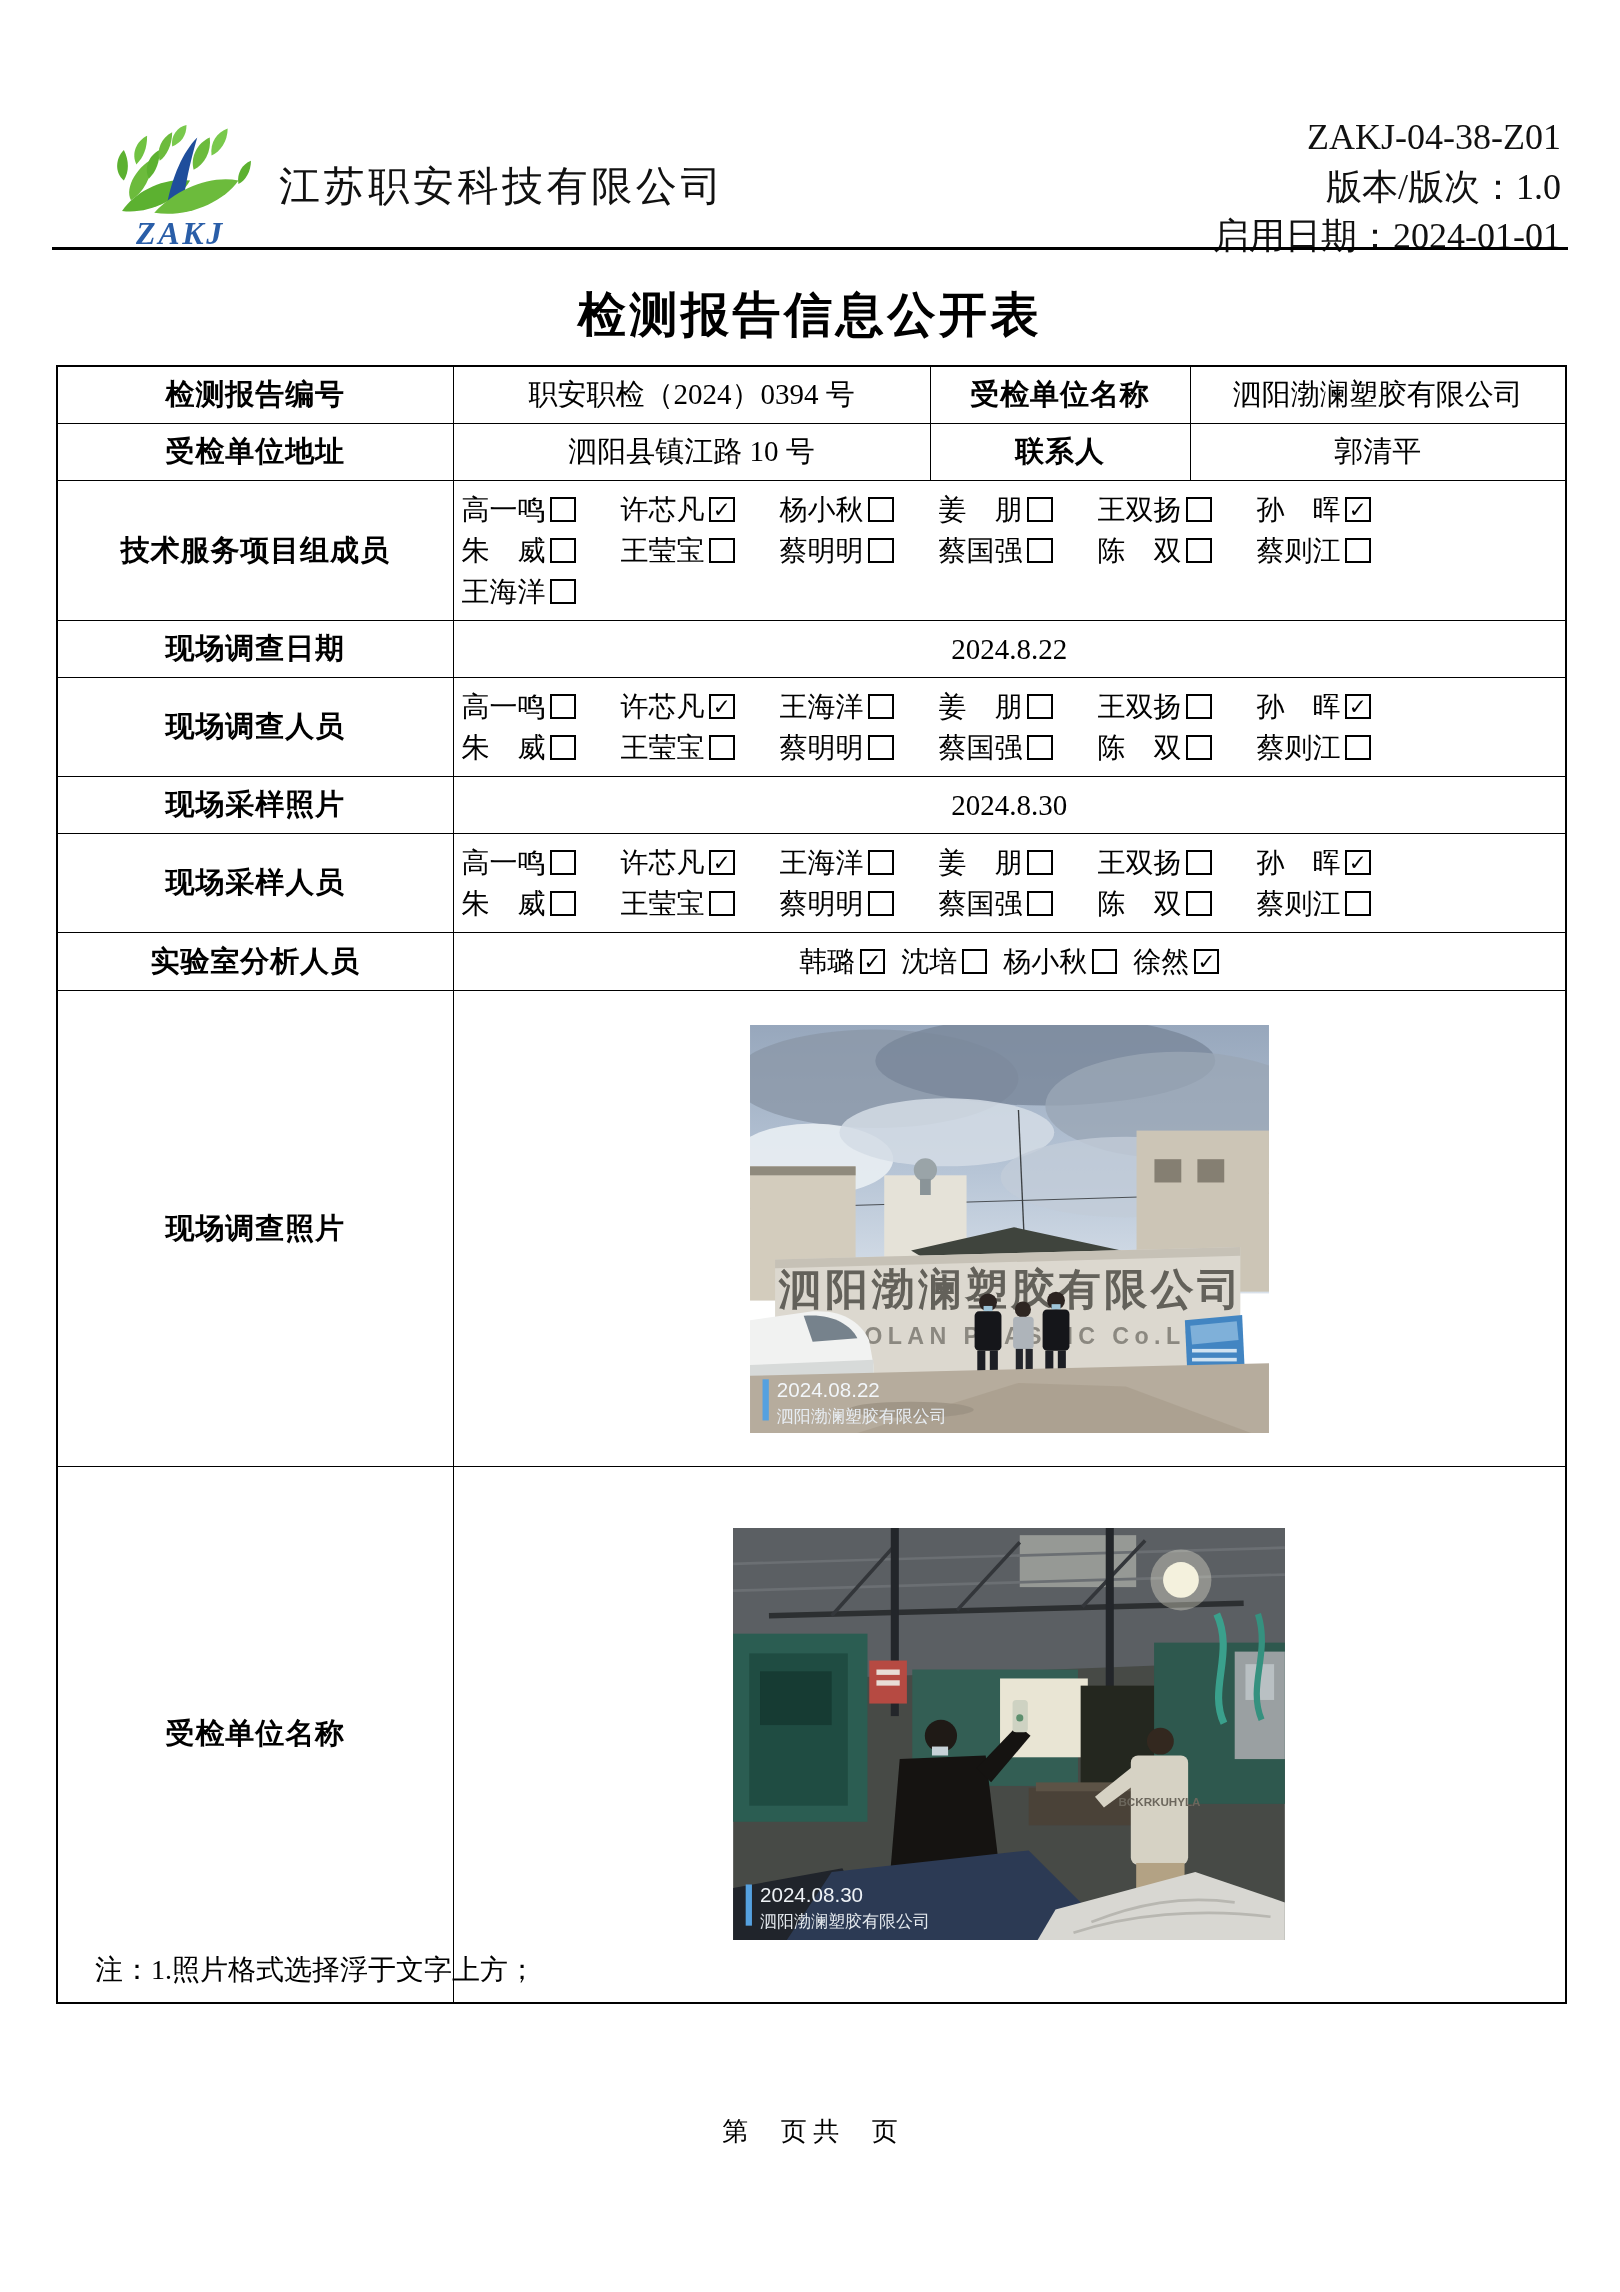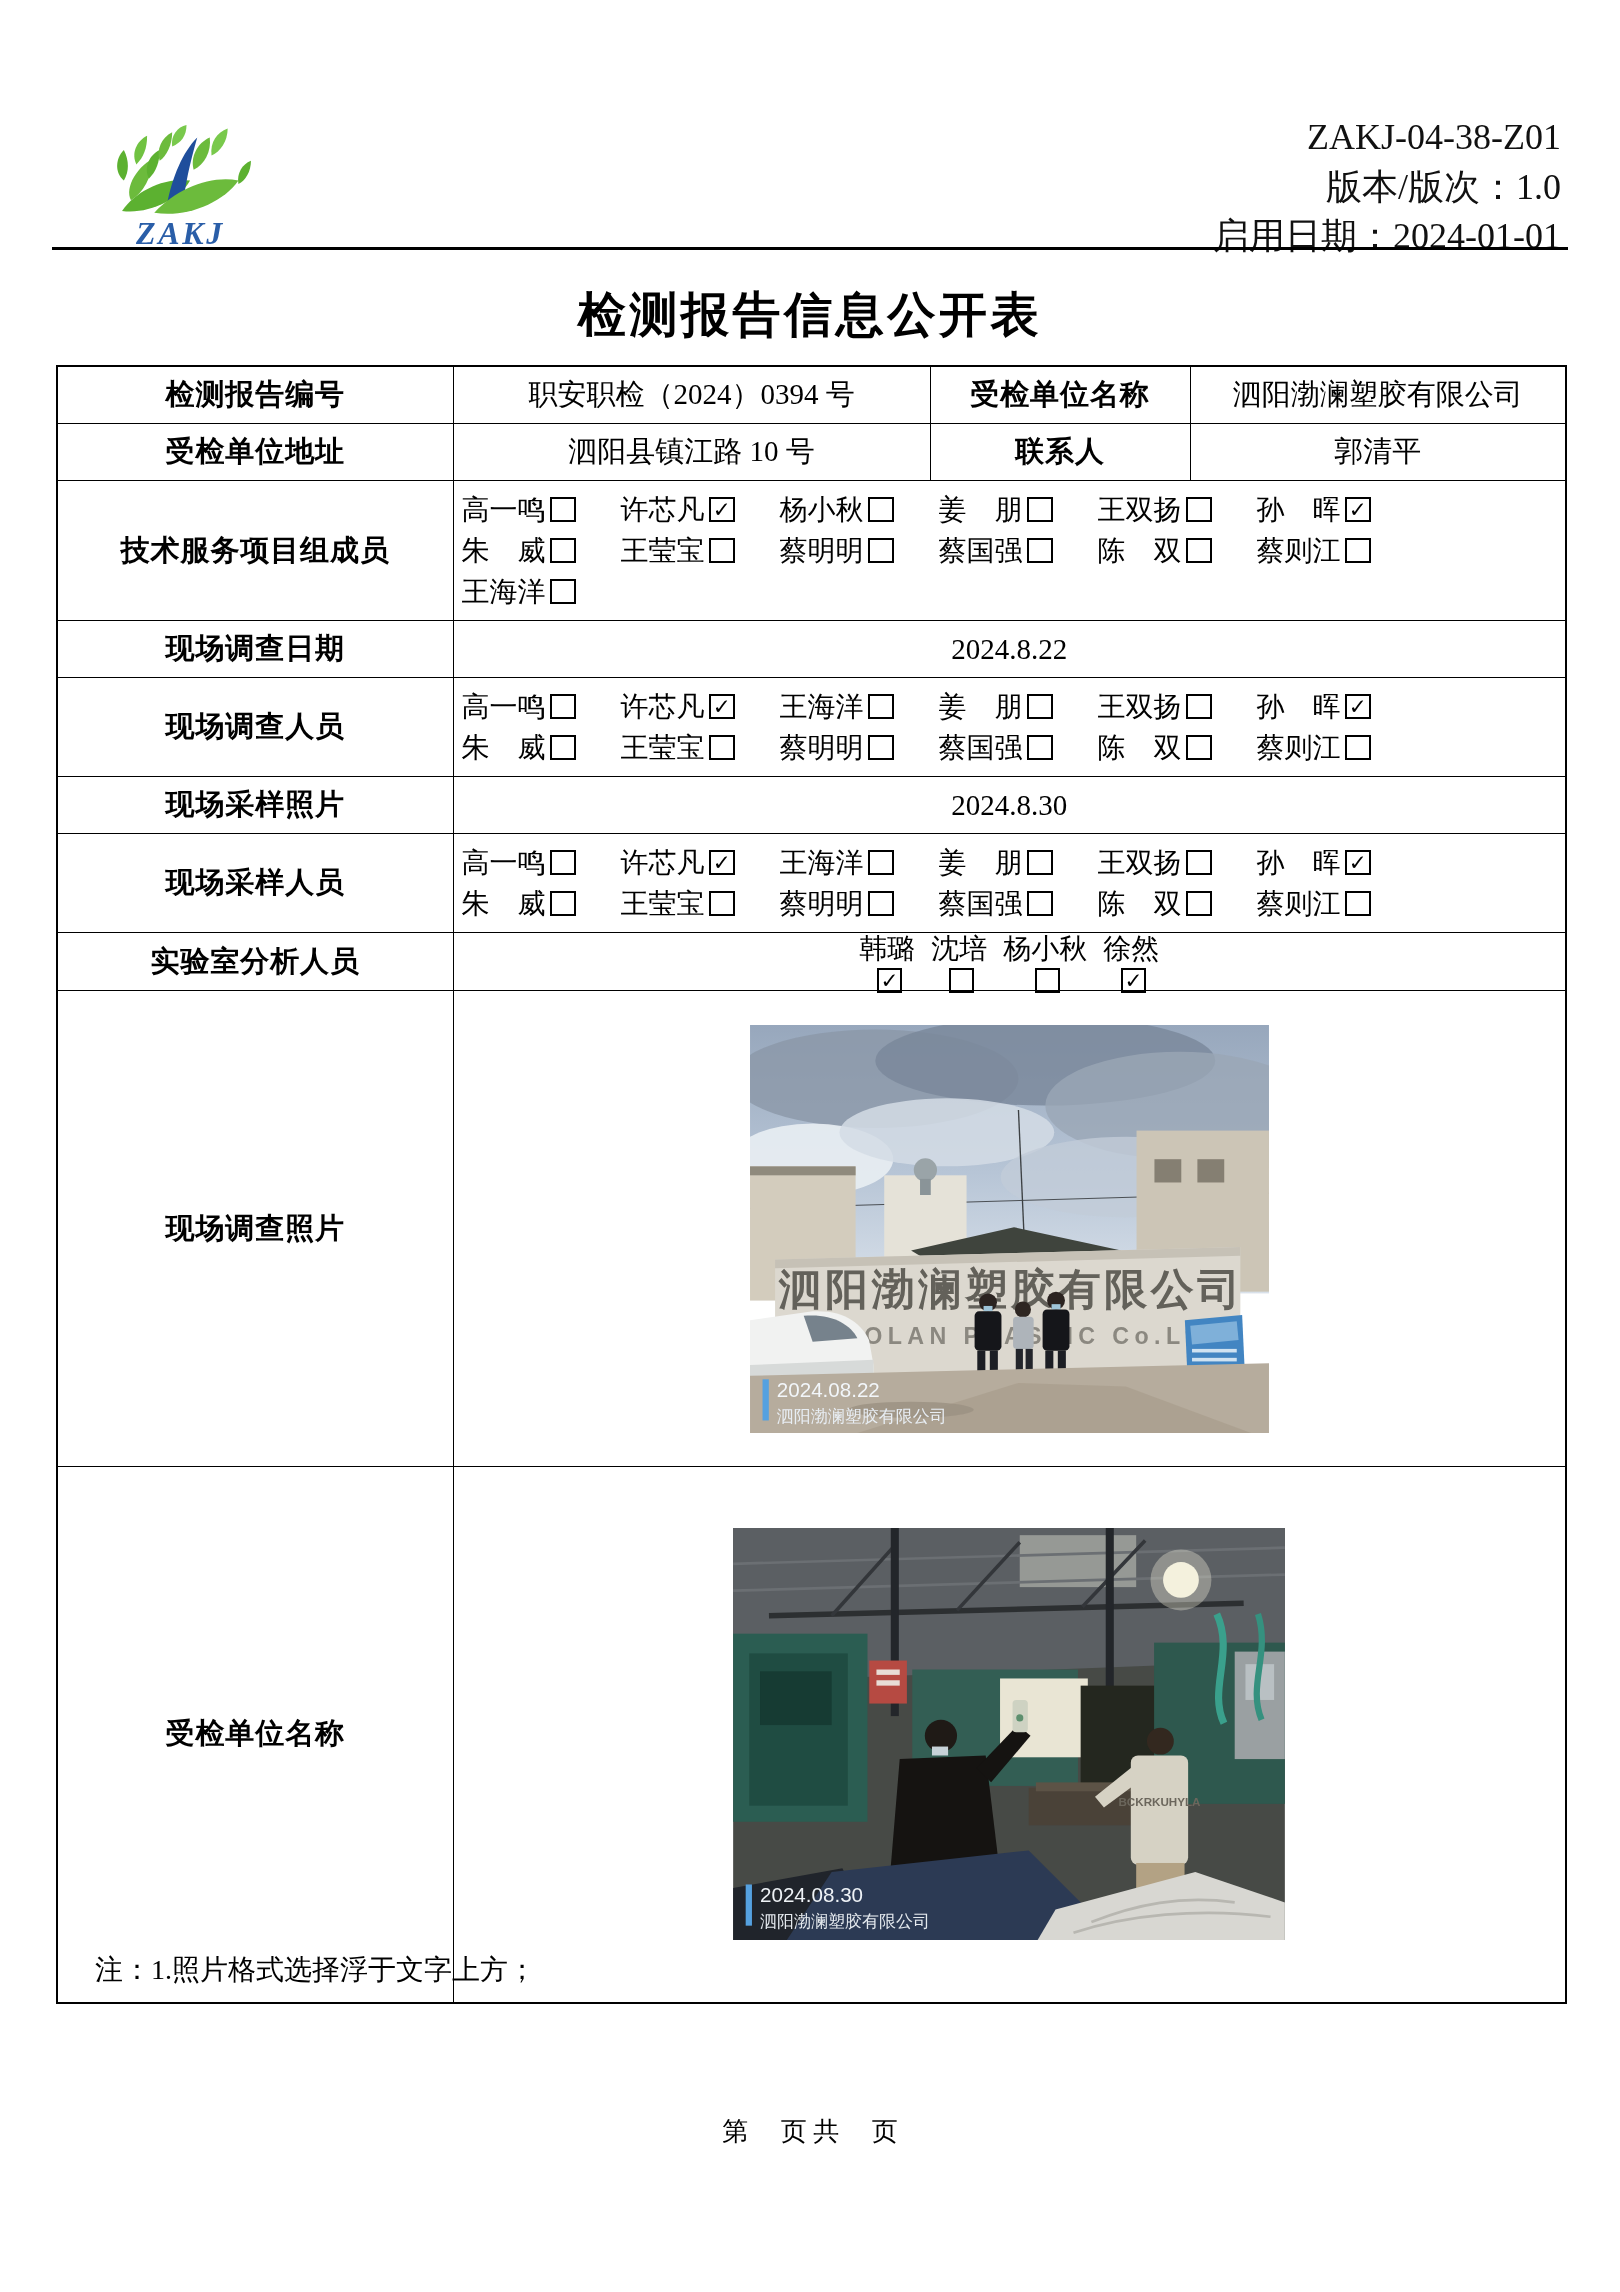--- a/index.html
+++ b/index.html
@@ -34,21 +34,21 @@
   table.main th,table.main td{border:1.8px solid #000;padding:8px;vertical-align:middle;}
   table.main th{
     font-family:"Liberation Serif",serif;font-weight:bold;font-size:29px;text-align:center;letter-spacing:0.9px;
   }
   table.main td{font-size:29px;}
   td.center{text-align:center;}
   td.names{padding:5.4px 0 5.4px 12.5px;}
   .name-line{display:flex;align-items:center;height:41px;}
   .name-item{display:inline-flex;align-items:center;width:159px;font-size:28px;}
   .center-list .name-line{justify-content:center;}
-  .center-list .name-item{width:auto;margin:8px 8px;flex-direction:column;}
+  .center-list .name-item{width:auto;margin:8px 8px;}
   .nm{white-space:pre;}
   .cb{
     display:inline-flex;align-items:center;justify-content:center;
     width:21.5px;height:21.5px;border:2.7px solid #000;margin-left:4.5px;
     font-family:"DejaVu Sans",sans-serif;font-weight:bold;font-size:21.5px;line-height:1;
   }
   td.photo-cell{text-align:center;}
   td.photo-cell svg{display:inline-block;vertical-align:middle;}
   
   .note{position:absolute;left:95px;top:1951px;font-size:28px;}
@@ -71,20 +71,21 @@
         <path d="M28 96 C44 72 78 58 104 62 C92 84 56 100 28 96 Z" fill="#5cb130"></path>
         <path d="M108 50 C104 36 112 20 126 14 C128 30 120 44 108 50 Z" fill="#6cbb3c"></path>
         <path d="M128 34 C126 20 134 8 146 4 C146 18 138 30 128 34 Z" fill="#79c94c"></path>
       </g>
       <path d="M78 90 C84 58 96 30 112 14 C104 42 98 68 96 92 Z" fill="#1f4e9c"></path>
       <path d="M64 98 C90 70 128 56 158 62 C140 88 98 104 64 98 Z" fill="#6cbb3c"></path>
       <path d="M158 66 C156 54 162 44 172 40 C172 52 166 62 158 66 Z" fill="#5cb130"></path>
     </svg>
     <div class="logo-text">ZAKJ</div>
   </div>
+  <div class="company">江苏职安科技有限公司</div>
   <div class="hdr-right">
     <div>ZAKJ-04-38-Z01</div>
     <div>版本/版次：1.0</div>
     <div>启用日期：2024-01-01</div>
   </div>
   <div class="hdr-rule"></div>
 
   <h1 class="title">检测报告信息公开表</h1>
 
   <table class="main">

